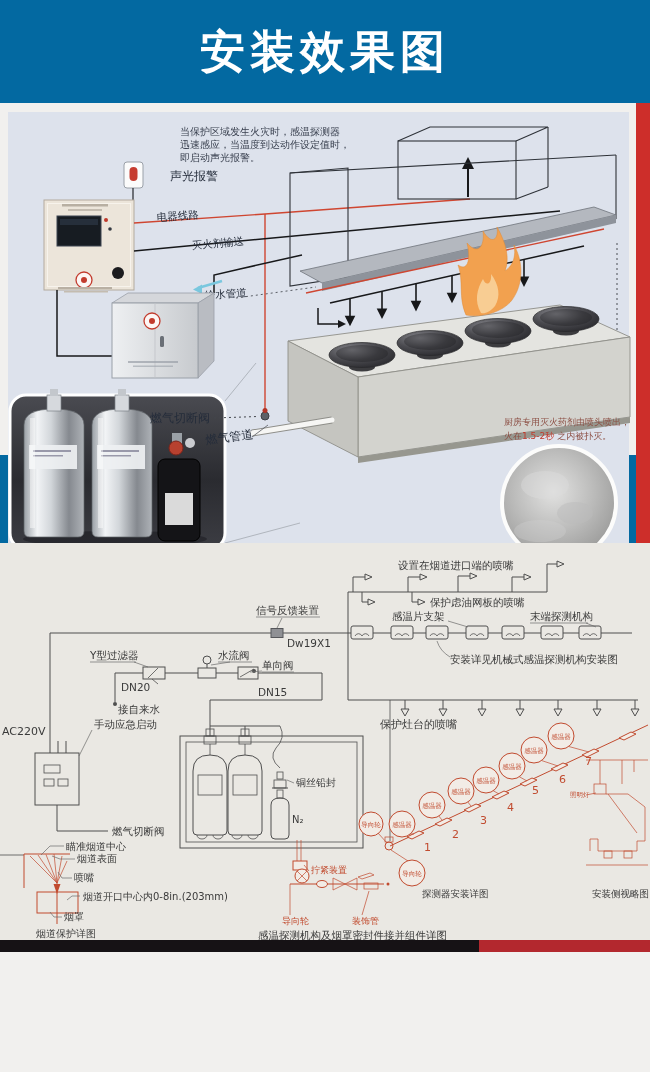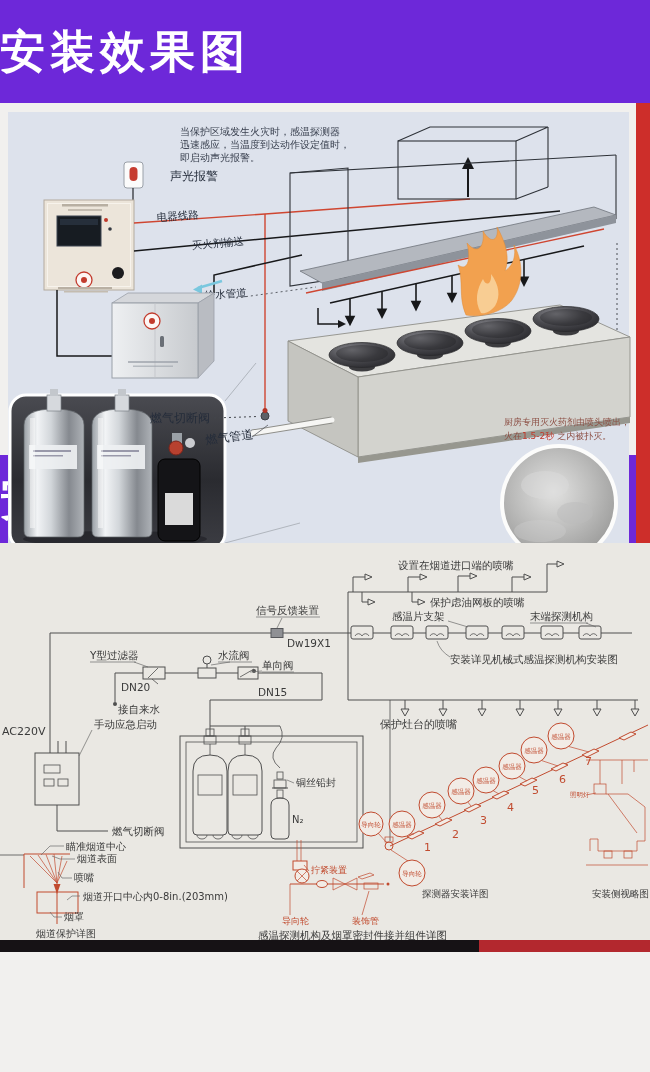--- a/index.html
+++ b/index.html
@@ -1,17 +1,17 @@
 <!DOCTYPE html>
 <html><head>
 <meta charset="utf-8">
 <style>
   html,body{margin:0;padding:0}
   body{width:650px;background:#f1f0ee;font-family:"DejaVu Sans",sans-serif}
-  .banner{background:#6d28d9;display:flex;align-items:center;}
+  .banner{background:#0369a1;display:flex;align-items:center;justify-content:center}
   #banner1{height:103px}
   #banner2{height:88px}
   .banner-title{color:#ffffff;font-size:45px;font-weight:bold;letter-spacing:5px;margin:0;font-family:"DejaVu Sans",sans-serif}
   .section-effect{position:relative;height:352px;background:#f1f0ee}
   .section-schematic{position:relative;height:397px;background:#eae8e3}
   svg{display:block}
   svg text{font-family:"DejaVu Sans",sans-serif}
   
   .gln{stroke:#4f4f4f;stroke-width:1;fill:none}
   .gln2{stroke:#4f4f4f;stroke-width:.8;fill:none}

